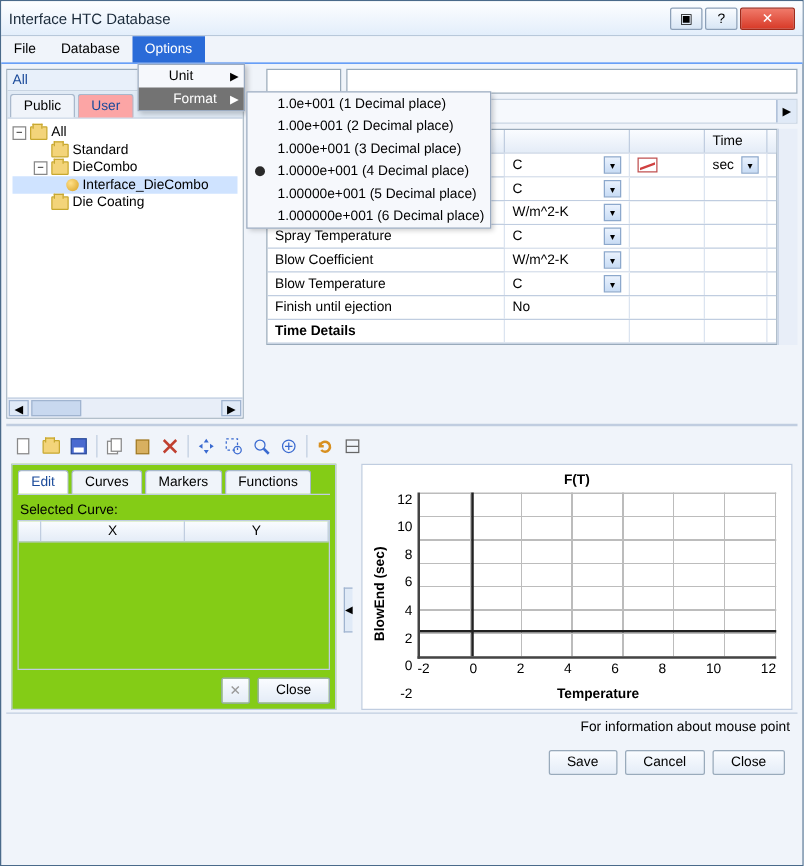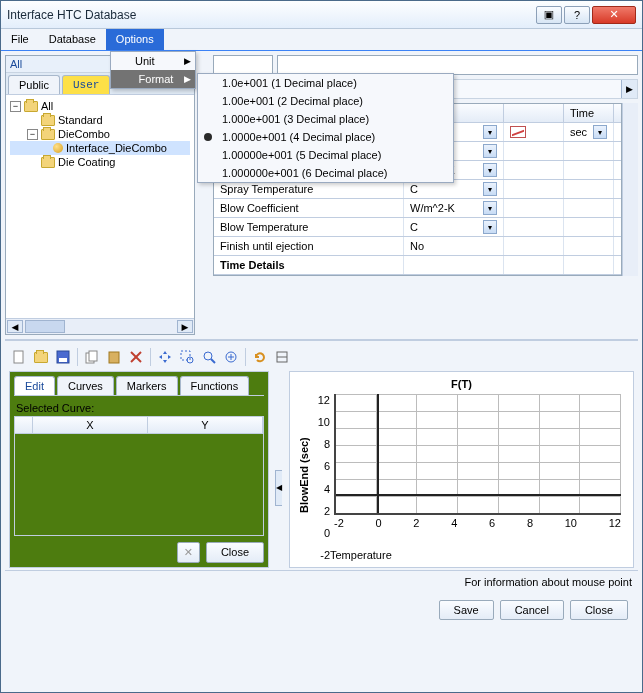--- a/index.html
+++ b/index.html
@@ -12,21 +12,21 @@
   .titlebar-btn.close { width: 44px; background: linear-gradient(#f07a6a,#d83a28); color:#fff; border-color:#a02a1a; }
   .menubar { height: 22px; background: #f0f4fa; display: flex; align-items: stretch; border-bottom: 1px solid #3b82f6; }
   .menu-item { padding: 4px 10px; cursor: default; }
   .menu-item.active { background: #2a6bd8; color: #fff; }
   .body-area { position: relative; padding: 4px; }
   .top-row { display: flex; gap: 18px; }
   .tree-panel { width: 190px; height: 280px; border: 1px solid #9ab; background: #fff; display:flex; flex-direction:column; }
   .tree-hdr { background: #e8f0fa; padding: 2px 4px; color: #1a4a9a; border-bottom:1px solid #c8d4e2; }
   .tree-tabs { display:flex; background:#e0eaf5; border-bottom:1px solid #c0cde0; }
   .tree-tab { padding: 3px 10px; border:1px solid #a8b8cc; border-bottom:none; background:#f0f4fa; margin-top:2px; margin-left:2px; border-radius:3px 3px 0 0; }
-  .tree-tab.active { background:#fde047; color:#1a4a9a;font-family:Liberation Mono, monospace; }
+  .tree-tab.active { background:#fca5a5; color:#1a4a9a; }
   .tree-body { flex:1; overflow:auto; padding:4px; background:#fff; }
   .tree-node { display:flex; align-items:center; gap:3px; padding:1px 0; white-space:nowrap; }
   .tree-indent { display:inline-block; }
   .expander { width:11px; height:11px; border:1px solid #888; display:inline-flex; align-items:center; justify-content:center; font-size:9px; line-height:1; background:#fff; }
   .folder-icon { width:14px; height:11px; background:#f3d47a; border:1px solid #c8a830; border-radius:1px; position:relative; }
   .folder-icon.open::before{content:"";position:absolute;top:-3px;left:1px;width:6px;height:3px;background:#f3d47a;border:1px solid #c8a830;border-bottom:none;}
   .leaf-icon { width:10px; height:10px; background: radial-gradient(circle at 35% 35%, #ffe08a, #d8a020); border-radius:50%; }
   .tree-node.selected { background:#cfe3ff; }
   .tree-scroll-x { height:16px; background:#e8eef8; border-top:1px solid #c0cde0; display:flex; }
   .tree-scroll-x .thumb{ width:40px; background:#c8d8ef; border:1px solid #a0b4d0; margin:1px; }
@@ -52,21 +52,21 @@
   .prop-grid .row .spark::after{content:"";position:absolute;left:1px;right:1px;top:5px;border-top:2px solid #d04040;transform:skewY(-20deg);}
   .grid-scroll-y { width:16px; background:#e8eef8; border-left:1px solid #c0cde0; }
 
   .divider { height:2px; background:#c0cde0; margin:4px 0; }
 
   .toolbar2 { display:flex; align-items:center; gap:2px; padding:2px 4px; background:#f0f4fa; }
   .tool-btn { width:20px; height:20px; display:flex; align-items:center; justify-content:center; border:1px solid transparent; border-radius:2px; }
   .tool-sep { width:1px; height:18px; background:#c0cde0; margin:0 2px; }
 
   .lower { display:flex; gap:6px; padding:2px 4px; }
-  .edit-panel { width:260px; border:1px solid #c0cde0; background:#4d7c0f; padding:4px; display:flex; flex-direction:column; }
+  .edit-panel { width:260px; border:1px solid #c0cde0; background:#84cc16; padding:4px; display:flex; flex-direction:column; }
   .edit-tabs { display:flex; border-bottom:1px solid #c0cde0; }
   .edit-tab { padding:3px 10px; border:1px solid #a8b8cc; border-bottom:none; background:#f0f4fa; margin-right:2px; border-radius:3px 3px 0 0; font-size:11px;}
   .edit-tab.active{background:#fff;color:#1a4a9a;}
   .sel-label { margin:6px 2px 2px; }
   .xy-grid { border:1px solid #c0cde0; height:120px; }
   .xy-grid .xh { display:grid; grid-template-columns:18px 1fr 1fr; background:linear-gradient(#fafcff,#e4ecf7); border-bottom:1px solid #c0cde0;}
   .xy-grid .xh div{padding:2px 4px; text-align:center; border-right:1px solid #c0cde0;}
   .edit-btns { display:flex; gap:6px; justify-content:flex-end; margin-top:6px; }
   .btn { padding:3px 14px; border:1px solid #9ab; background:linear-gradient(#fafcff,#e4ecf7); border-radius:2px; min-width:54px; text-align:center; }
   .btn.icon-only{min-width:auto;padding:3px 6px;}
@@ -78,34 +78,34 @@
   .plot-wrap{flex:1;display:flex;flex-direction:column;}
   .plot { flex:1; position:relative; border-left:2px solid #444; border-bottom:2px solid #444; margin:4px 6px 0 4px; background:
     repeating-linear-gradient(to right, transparent 0, transparent calc(100%/7 - 1px), #bcbcbc calc(100%/7 - 1px), #bcbcbc calc(100%/7)),
     repeating-linear-gradient(to top, transparent 0, transparent calc(100%/7 - 1px), #bcbcbc calc(100%/7 - 1px), #bcbcbc calc(100%/7));
   }
   .plot .zero-v{position:absolute;left:calc(100%/7);top:0;bottom:0;border-left:2px solid #222;}
   .plot .zero-h{position:absolute;bottom:calc(100%/7);left:0;right:0;border-top:2px solid #222;}
   .xticks,.yticks{display:flex;}
   .xticks{justify-content:space-between;margin:2px 6px 0 4px;}
   .yticks{flex-direction:column-reverse;justify-content:space-between;margin:4px 0 0;width:18px;text-align:right;}
-  .xlabel{text-align:left;font-weight:normal;margin-top:20px;}
+  .xlabel{text-align:center;font-weight:bold;margin-top:8px;}
 
   .statusbar { height:22px; border-top:1px solid #c0cde0; display:flex; align-items:center; justify-content:flex-end; padding:0 6px; background:#f0f4fa; }
 
   .footer-btns { display:flex; gap:6px; justify-content:flex-end; padding:8px 10px; }
 
   
   .submenu { position:absolute; background:#f6f8fc; border:1px solid #9aaac0; box-shadow:2px 2px 4px rgba(0,0,0,.2); z-index:10; }
   .submenu .mi { display:flex; align-items:center; padding:3px 18px 3px 24px; white-space:nowrap; position:relative; }
   .submenu .mi .arrow { position:absolute; right:4px; font-size:9px; }
   .submenu .mi.highlight { background:#737373; color:#fff;justify-content:center; }
   .submenu .mi .radio { position:absolute; left:6px; width:8px; height:8px; border-radius:50%; background:#2a2a2a; }
   .options-menu { top:50px; left:109px; width:86px; }
-  .format-menu { top:72px; left:196px; width:257px; }
+  .format-menu { top:72px; left:196px; width:196px; }
 
   .collapse-handle { position:absolute; left:-7px; top:50%; width:7px; height:36px; background:#e0eaf7; border:1px solid #a0b4d0; border-right:none; display:flex;align-items:center;justify-content:center;font-size:8px;}
   .collapse-handle.mid { left:auto; }
 
   
   svg { display:block; }
 </style>
 </head>
 <body>
 

